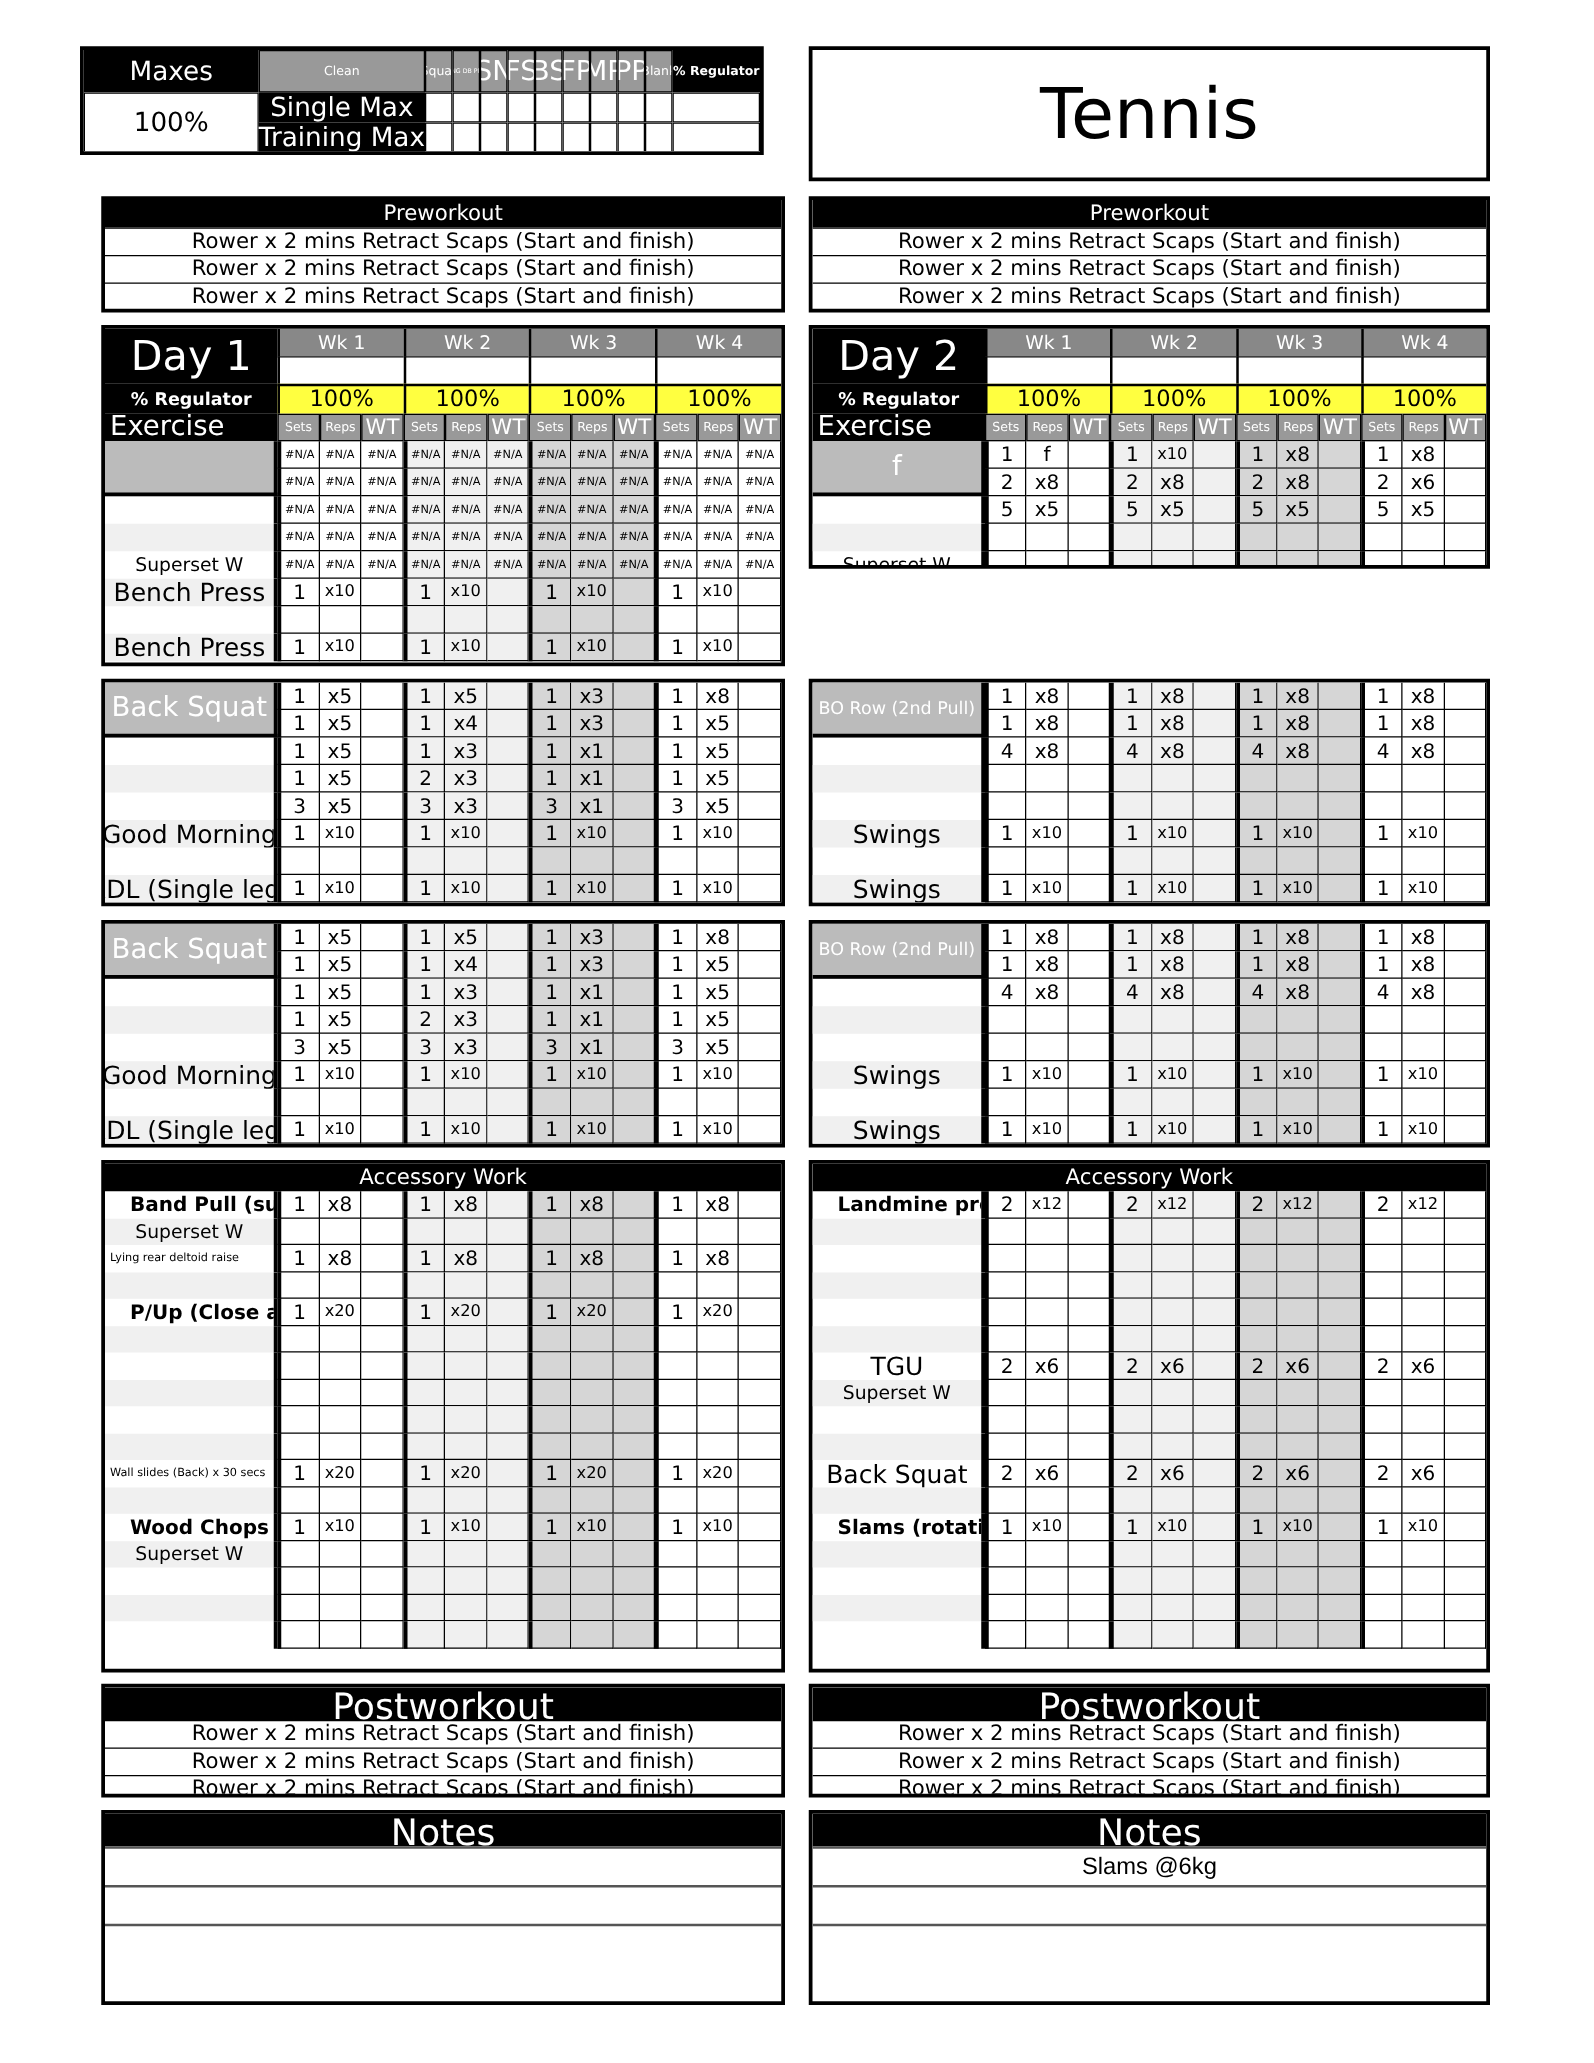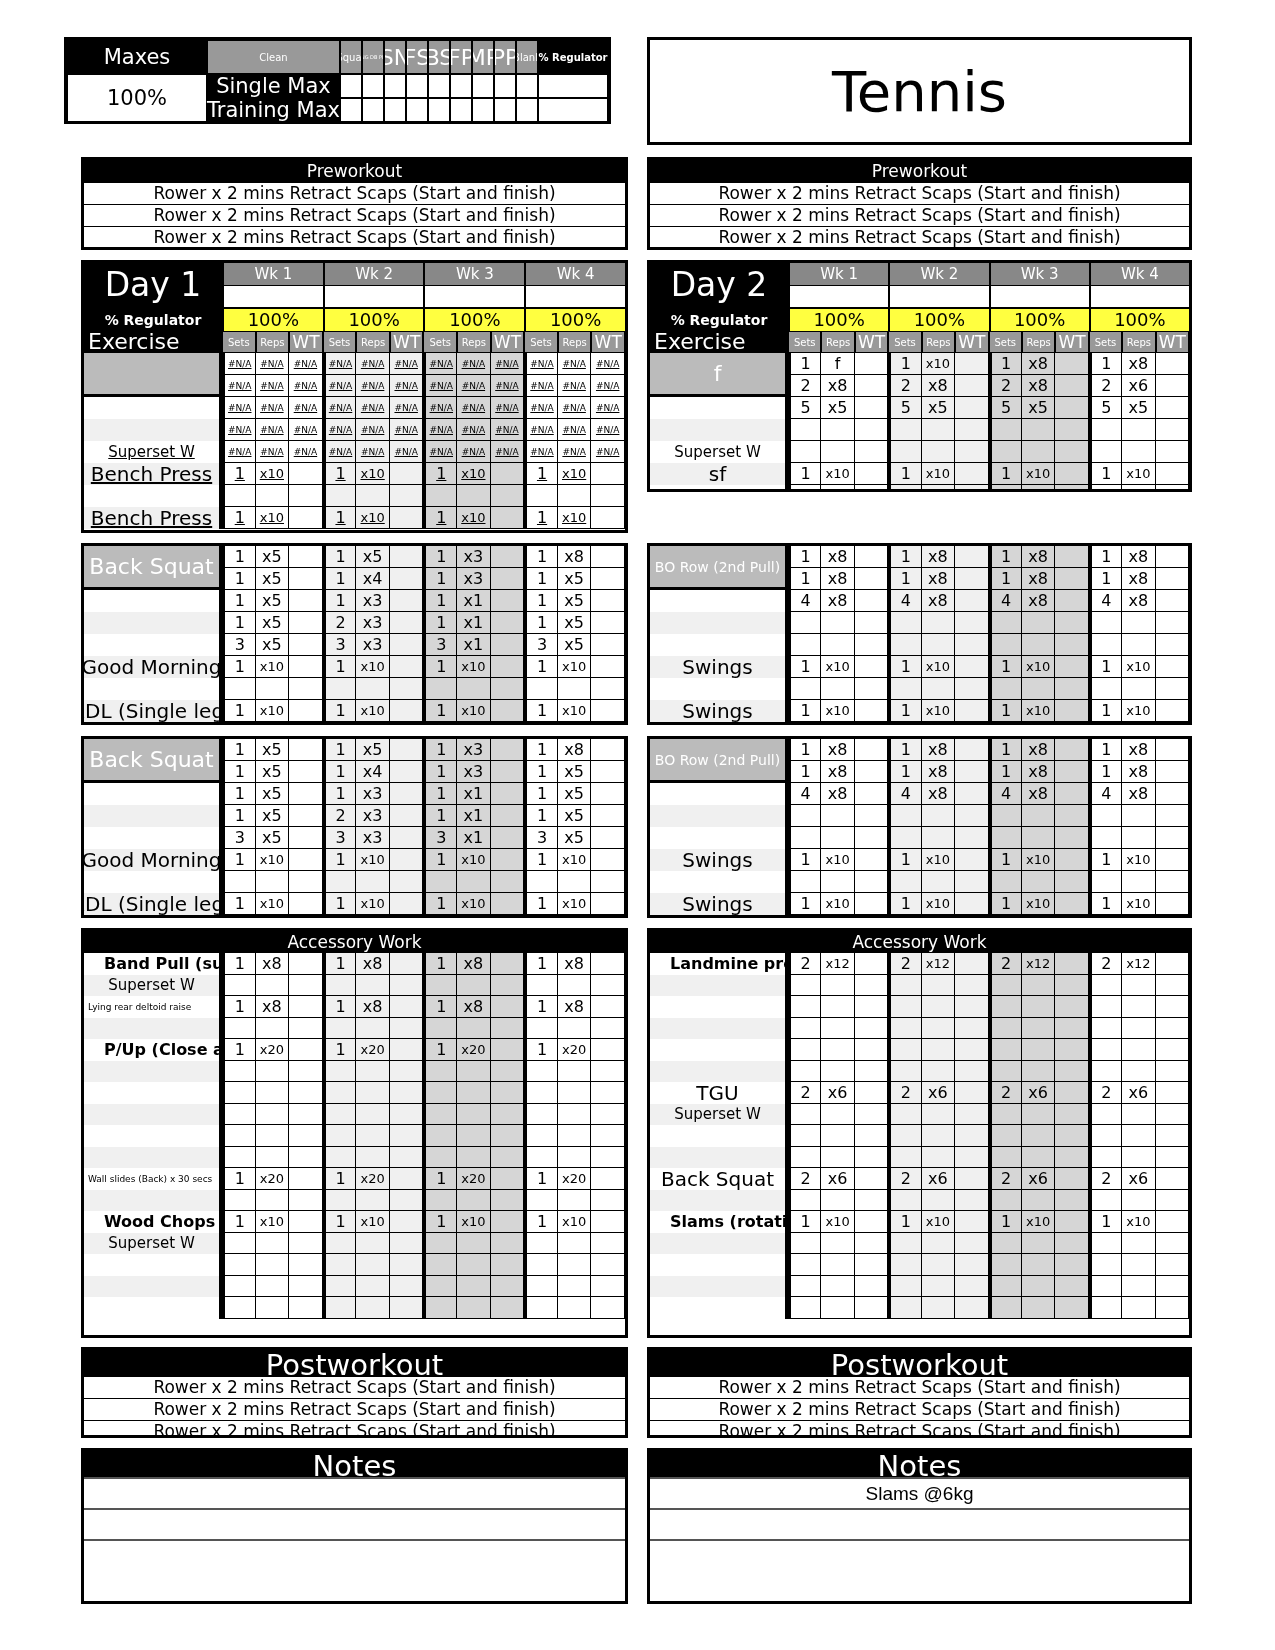--- a/index.html
+++ b/index.html
@@ -124,21 +124,21 @@
       <div class="ch">Sets</div>
       <div class="ch">Reps</div>
       <div class="ch wt">WT</div>
       <div class="ch">Sets</div>
       <div class="ch">Reps</div>
       <div class="ch wt">WT</div>
       <div class="ch">Sets</div>
       <div class="ch">Reps</div>
       <div class="ch wt">WT</div>
     </div>
-    <div class="grid" style="grid-auto-rows: 22px; text-decoration: underline;">
+    <div class="grid" style="grid-auto-rows: 22px;">
       <div class="ex gray" style="grid-row: span 2; border-bottom: 3px solid rgb(0, 0, 0);"></div>
       <div class="c wkstart na">#N/A</div>
       <div class="c na">#N/A</div>
       <div class="c na">#N/A</div>
       <div class="c w2 wkstart na">#N/A</div>
       <div class="c w2 na">#N/A</div>
       <div class="c w2 na">#N/A</div>
       <div class="c w3 wkstart na">#N/A</div>
       <div class="c w3 na">#N/A</div>
       <div class="c w3 na">#N/A</div>
@@ -230,21 +230,21 @@
       <div class="c w2 sm">x10</div>
       <div class="c w2"></div>
       <div class="c w3 wkstart">1</div>
       <div class="c w3 sm">x10</div>
       <div class="c w3"></div>
       <div class="c wkstart">1</div>
       <div class="c sm">x10</div>
       <div class="c"></div>
     </div>
   </div>
-<div class="box" id="d1b1" style="left:647px;top:260px;width:545px;height:232px">
+<div class="box" id="d1b1" style="left:647px;top:260px;width:545px;height:195px">
     <div class="grid" style="grid-template-rows: 22px 22px 24px 22px;">
       <div class="exlbl" style="grid-row: span 2; font-size: 33px; text-align: center; line-height: 44px;">Day 2</div>
       <div class="wk" style="grid-column: span 3;">Wk 1</div>
       <div class="wk" style="grid-column: span 3;">Wk 2</div>
       <div class="wk" style="grid-column: span 3;">Wk 3</div>
       <div class="wk" style="grid-column: span 3;">Wk 4</div>
       <div class="wkblank" style="grid-column: span 3;"></div>
       <div class="wkblank" style="grid-column: span 3;"></div>
       <div class="wkblank" style="grid-column: span 3;"></div>
       <div class="wkblank" style="grid-column: span 3;"></div>

